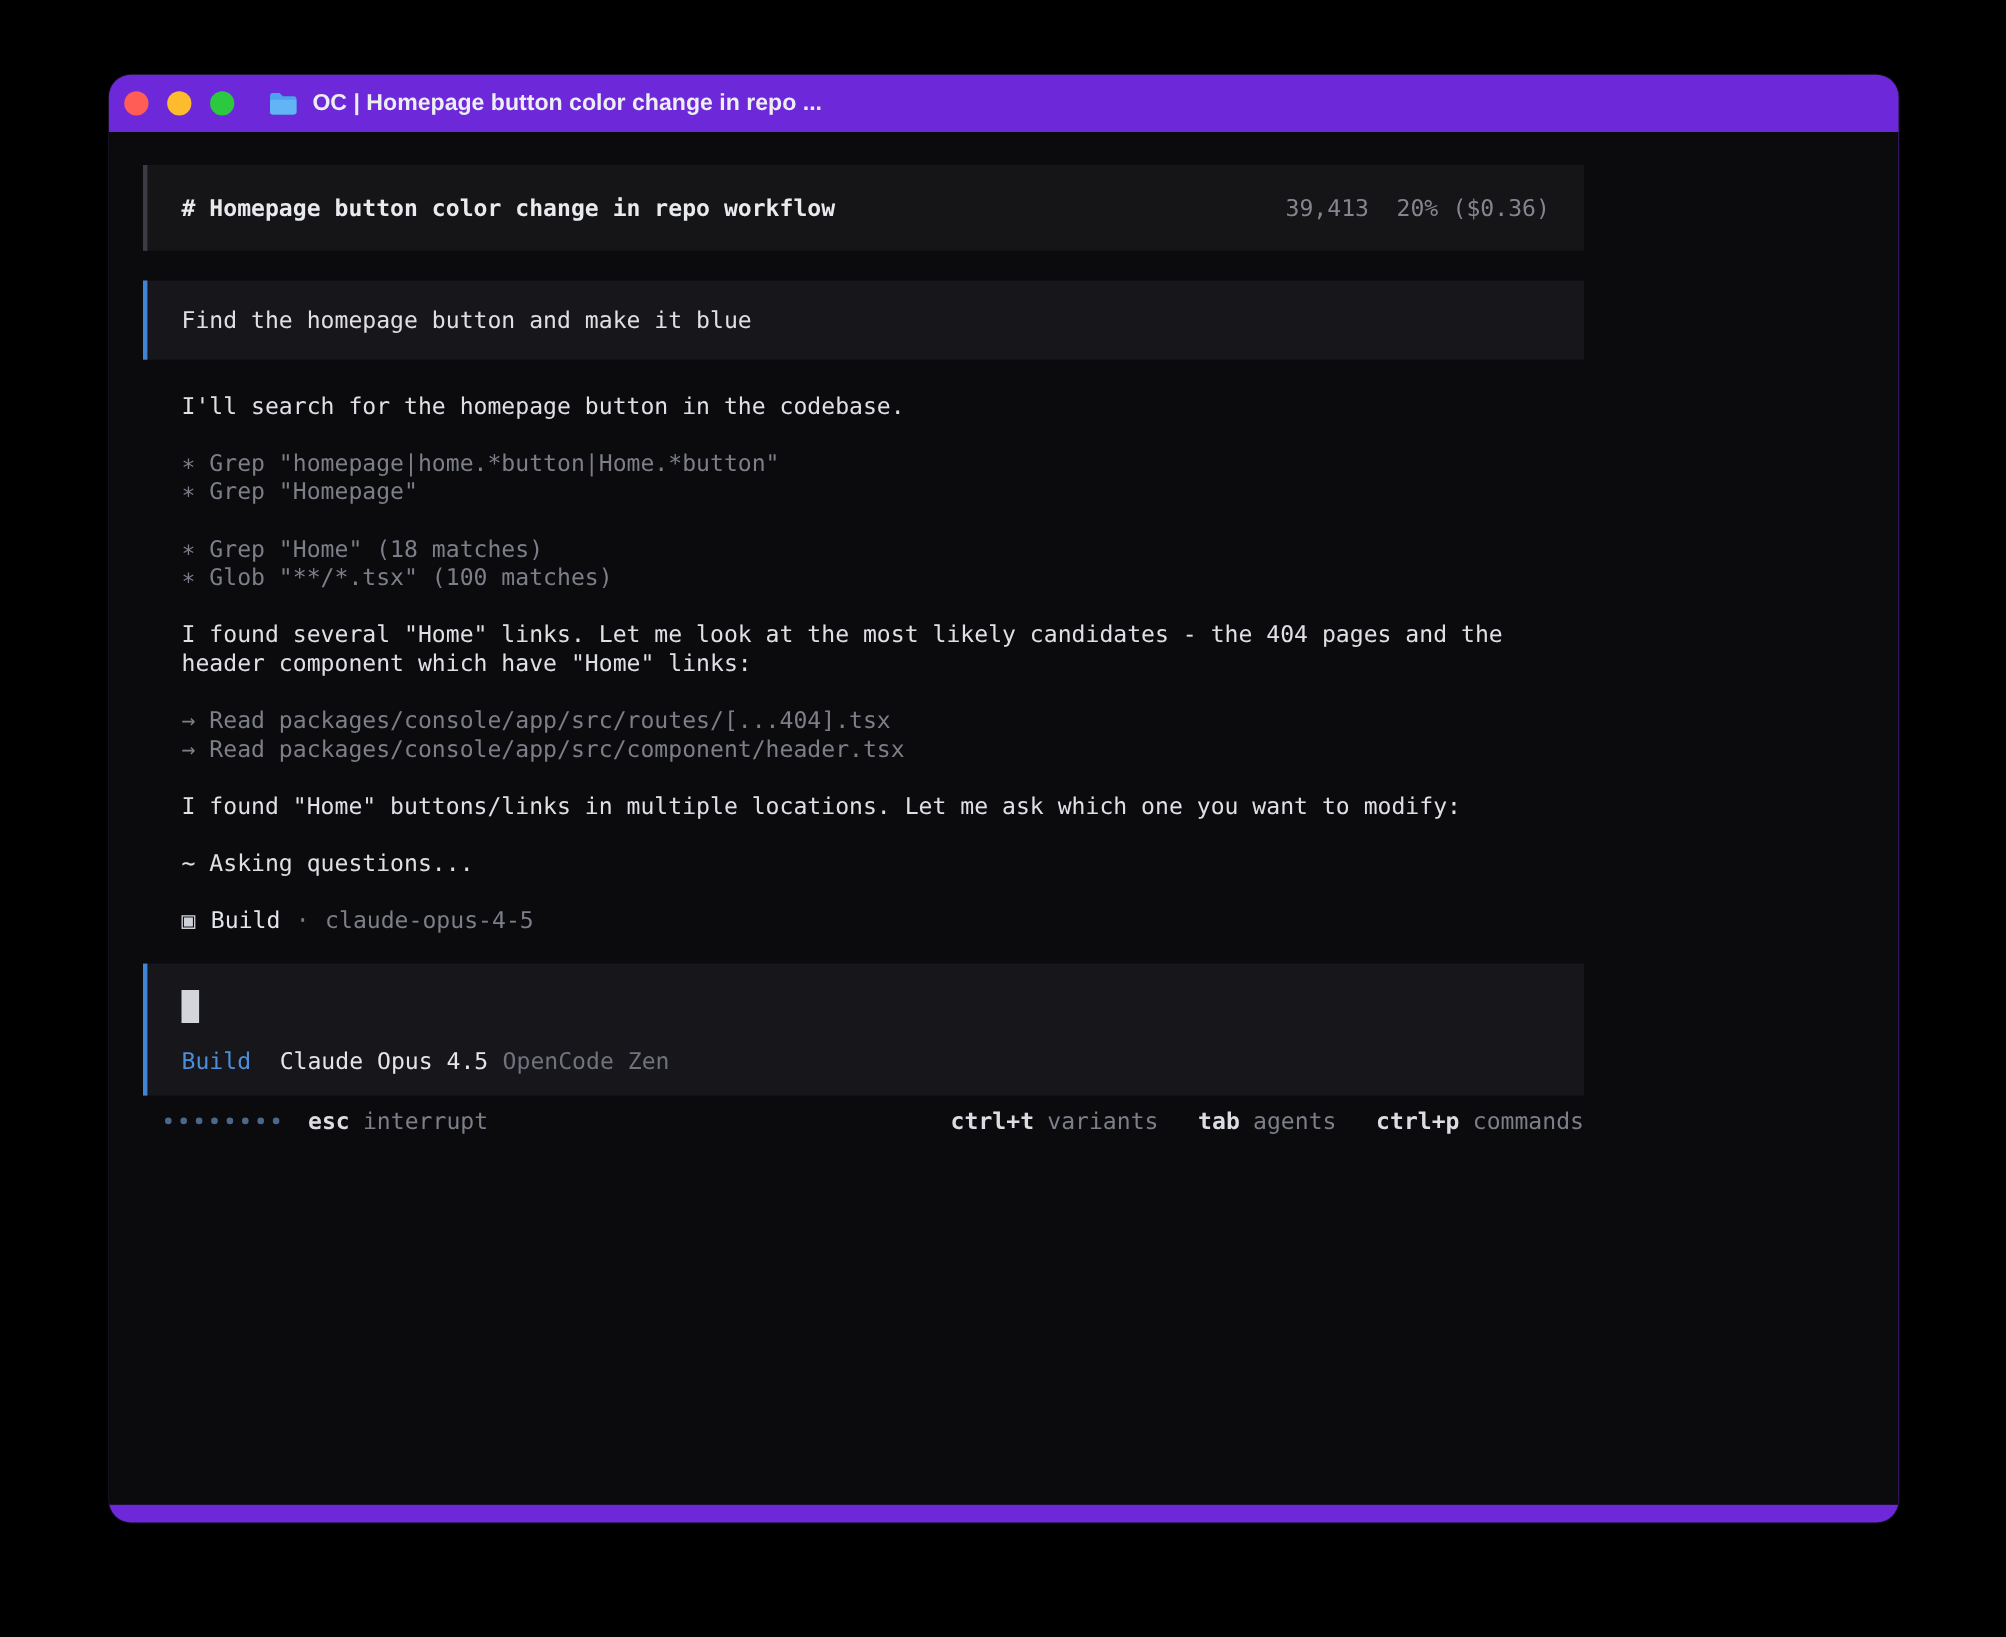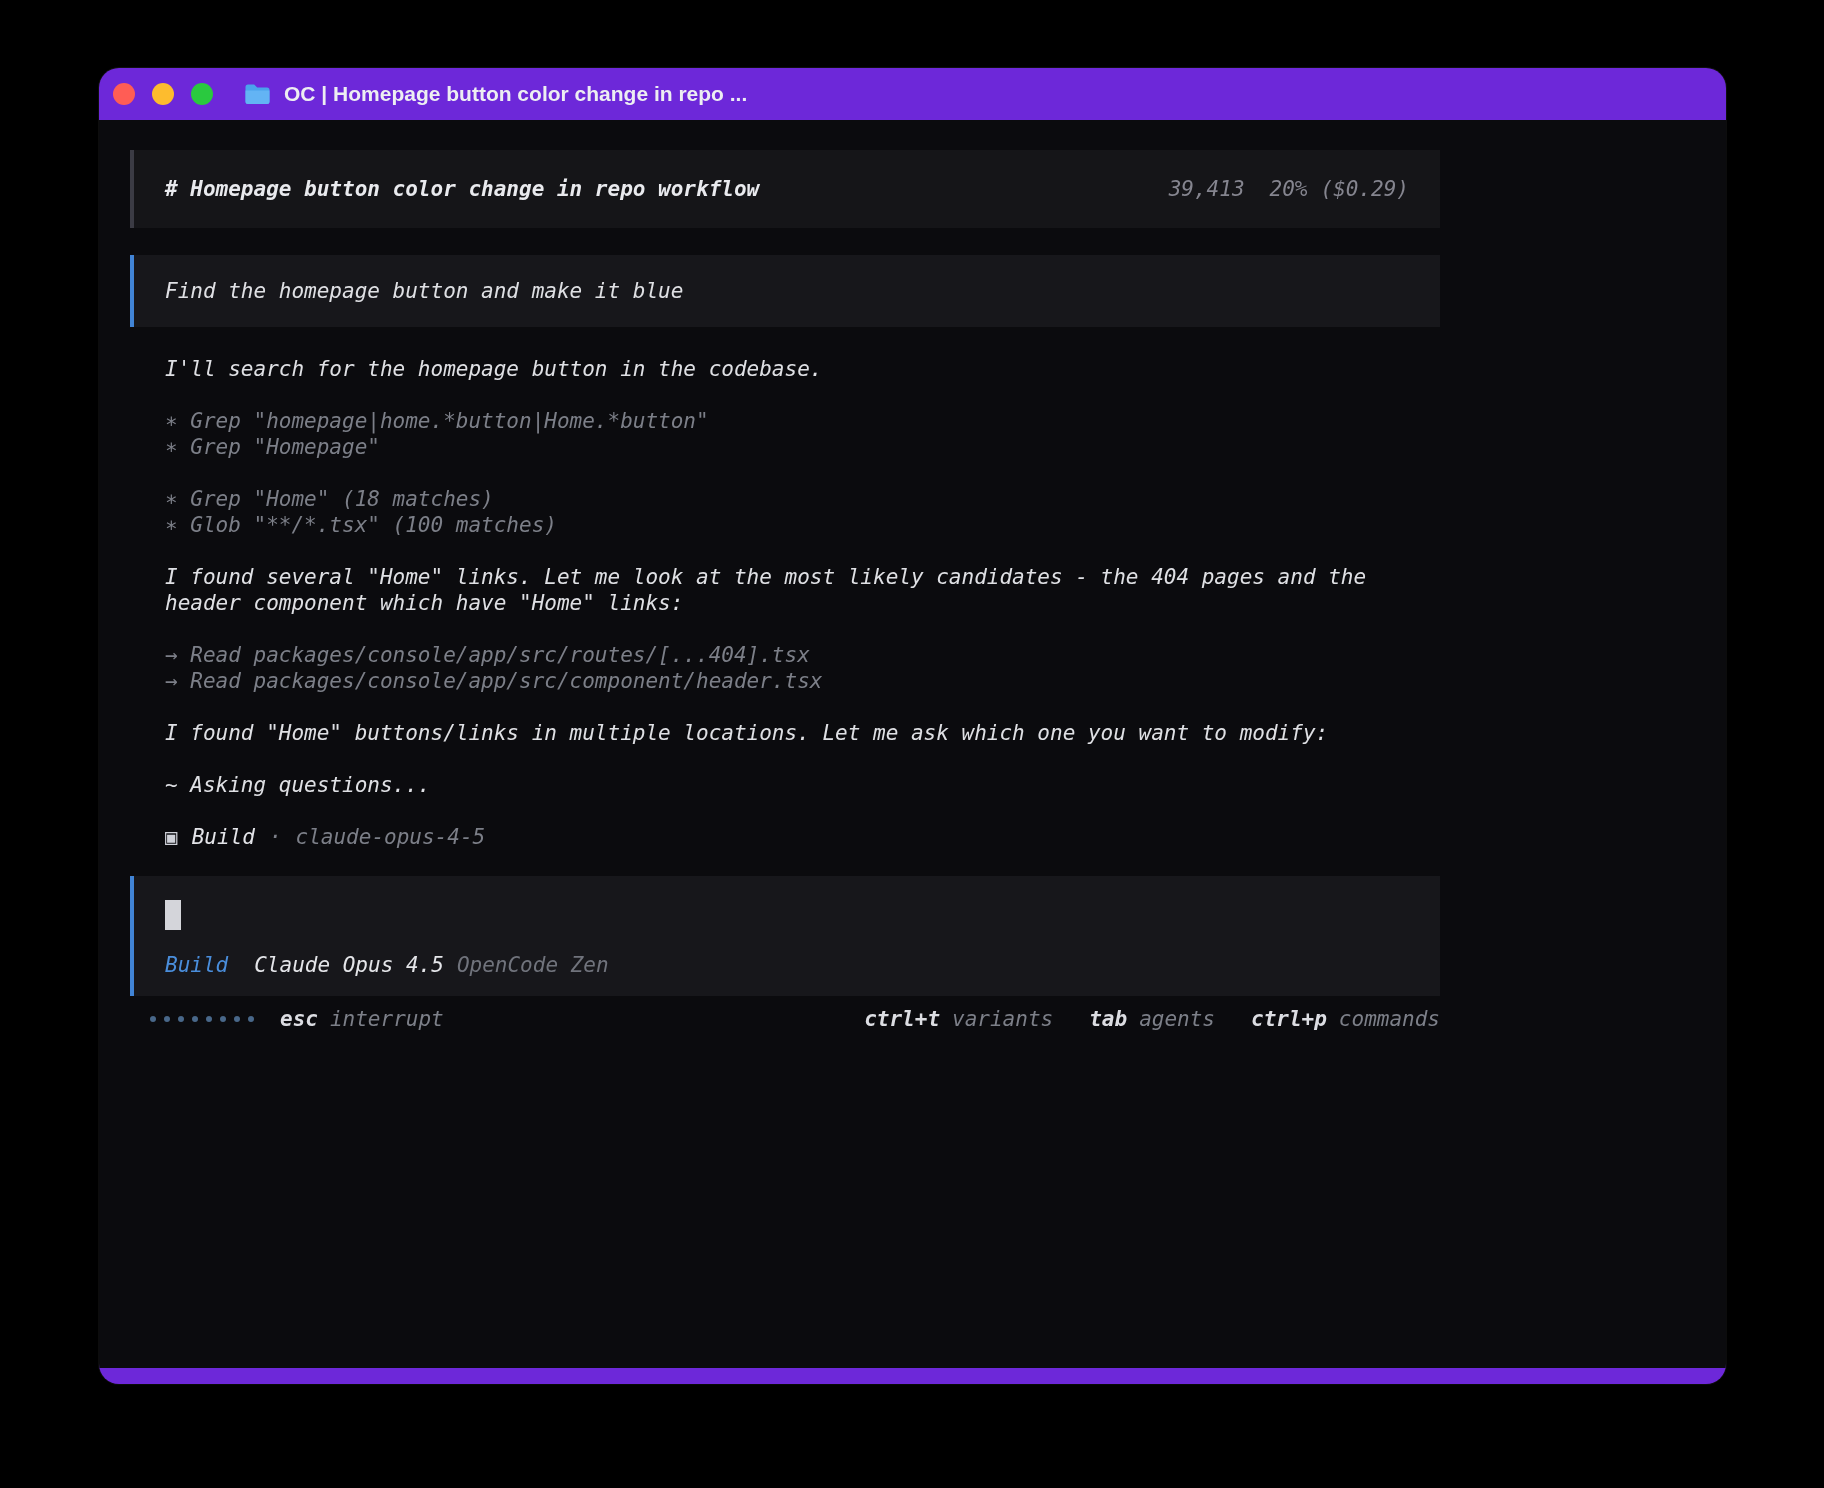--- a/index.html
+++ b/index.html
@@ -22,21 +22,21 @@
   .light.green  { background:#2ac93f; }
   .titlewrap {
     position:absolute; left:145px; top:0; height:52px;
     display:flex; align-items:center; gap:13px;
     font-family:"Liberation Sans","DejaVu Sans",sans-serif;
     font-weight:bold; font-size:21px; color:#edeef2;
   }
   .folder-icon { display:block; }
 
   
-  .terminal { flex:1; background:#0b0b0e; padding-top:30px; overflow:hidden;font-style:italic; }
+  .terminal { flex:1; background:#0b0b0e; padding-top:30px; overflow:hidden; }
   .bottom-chrome { height:16px; flex:none; }
   .content { width:1310px; margin-left:31px; font-size:21px; line-height:26px; color:#dfe0e4; }
 
   
   .hdr {
     height:78px; background:#151518; border-left:4px solid #3b3b44;
     display:flex; align-items:center; justify-content:space-between;
     padding:0 31px; margin-bottom:27px;
   }
   .hdr-title { font-weight:bold; color:#e9eaee; }
@@ -104,21 +104,21 @@
   </div>
 
   <div class="terminal">
     <div class="content">
 
       <div class="hdr">
         <div class="hdr-title"># Homepage button color change in repo workflow</div>
         <div class="hdr-stats">
           <span>39,413</span>
           <span class="pct">20%</span>
-          <span class="cost">($0.29)</span>
+          <span class="cost">($0.36)</span>
         </div>
       </div>
 
       <div class="user">
         <span>Find the homepage button and make it blue</span>
       </div>
 
       <div class="para">
         <span>I'll search for the homepage button in the codebase.</span>
       </div>

